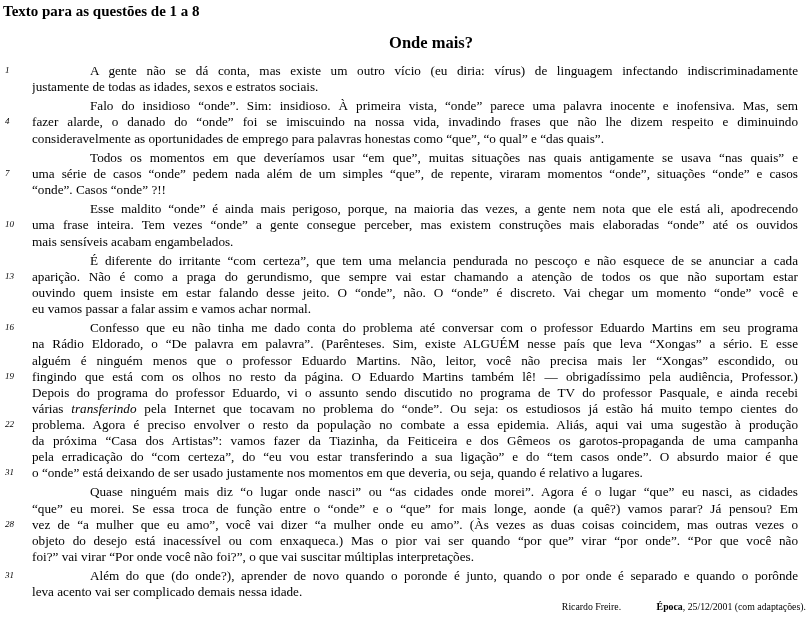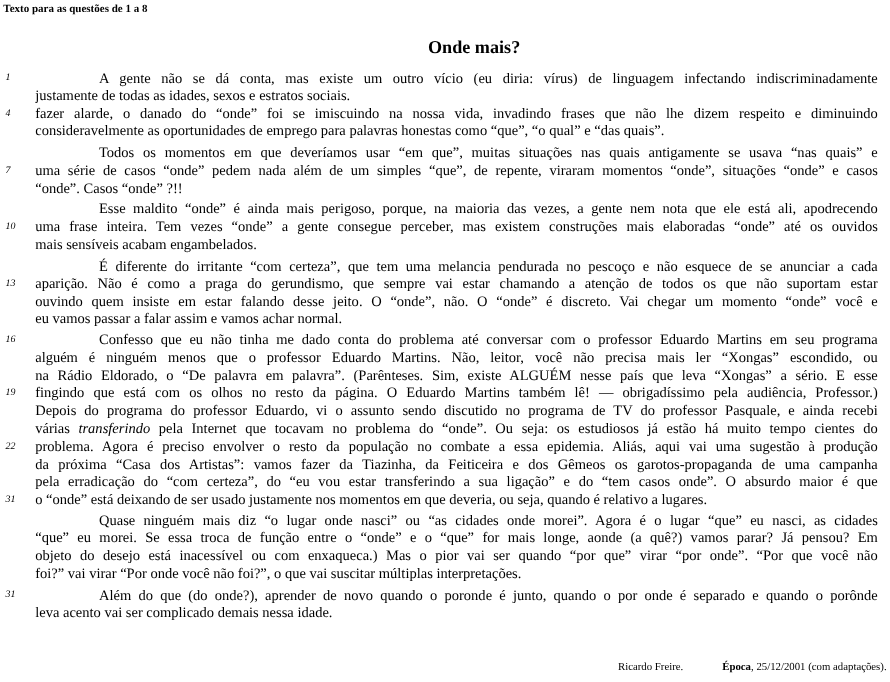--- a/index.html
+++ b/index.html
@@ -9,21 +9,21 @@
     height: 620px;
     background: #ffffff;
     color: #000000;
     font-family: "Liberation Serif", "DejaVu Serif", serif;
     overflow: hidden;
   }
   .header {
     position: absolute;
     left: 3px;
     top: 3px;
-    font-size: 10px;
+    font-size: 15px;
     font-weight: bold;
     white-space: nowrap;
   }
   .title {
     position: absolute;
     left: 48px;
     top: 33px;
     width: 766px;
     text-align: center;
     font-size: 16.5px;
@@ -81,20 +81,23 @@
   <div class="title">Onde mais?</div>
 
   <div class="body-text">
       <div class="line ind">
         <span class="lnum">1</span>
         <span class="ltext"><span>A gente não se dá conta, mas existe um outro vício (eu diria: vírus) de linguagem infectando indiscriminadamente</span></span>
       </div>
       <div class="line end">
         <span class="ltext"><span>justamente de todas as idades, sexos e estratos sociais.</span></span>
       </div>
+      <div class="line ind">
+        <span class="ltext"><span>Falo do insidioso “onde”. Sim: insidioso. À primeira vista, “onde” parece uma palavra inocente e inofensiva. Mas, sem</span></span>
+      </div>
       <div class="line">
         <span class="lnum">4</span>
         <span class="ltext"><span>fazer alarde, o danado do “onde” foi se imiscuindo na nossa vida, invadindo frases que não lhe dizem respeito e diminuindo</span></span>
       </div>
       <div class="line end">
         <span class="ltext"><span>consideravelmente as oportunidades de emprego para palavras honestas como “que”, “o qual” e “das quais”.</span></span>
       </div>
       <div class="line ind">
         <span class="ltext"><span>Todos os momentos em que deveríamos usar “em que”, muitas situações nas quais antigamente se usava “nas quais” e</span></span>
       </div>
@@ -126,24 +129,24 @@
         <span class="ltext"><span>ouvindo quem insiste em estar falando desse jeito. O “onde”, não. O “onde” é discreto. Vai chegar um momento “onde” você e</span></span>
       </div>
       <div class="line end">
         <span class="ltext"><span>eu vamos passar a falar assim e vamos achar normal.</span></span>
       </div>
       <div class="line ind">
         <span class="lnum">16</span>
         <span class="ltext"><span>Confesso que eu não tinha me dado conta do problema até conversar com o professor Eduardo Martins em seu programa</span></span>
       </div>
       <div class="line">
-        <span class="ltext"><span>alguém é ninguém menos que o professor Eduardo Martins. Não, leitor, você não precisa mais ler “Xongas” escondido, ou</span></span>
+        <span class="ltext"><span>na Rádio Eldorado, o “De palavra em palavra”. (Parênteses. Sim, existe ALGUÉM nesse país que leva “Xongas” a sério. E esse</span></span>
       </div>
       <div class="line">
-        <span class="ltext"><span>na Rádio Eldorado, o “De palavra em palavra”. (Parênteses. Sim, existe ALGUÉM nesse país que leva “Xongas” a sério. E esse</span></span>
+        <span class="ltext"><span>alguém é ninguém menos que o professor Eduardo Martins. Não, leitor, você não precisa mais ler “Xongas” escondido, ou</span></span>
       </div>
       <div class="line">
         <span class="lnum">19</span>
         <span class="ltext"><span>fingindo que está com os olhos no resto da página. O Eduardo Martins também lê! — obrigadíssimo pela audiência, Professor.)</span></span>
       </div>
       <div class="line">
         <span class="ltext"><span>Depois do programa do professor Eduardo, vi o assunto sendo discutido no programa de TV do professor Pasquale, e ainda recebi</span></span>
       </div>
       <div class="line">
         <span class="ltext"><span>várias </span><span class="italic">transferindo</span><span> pela Internet que tocavam no problema do “onde”. Ou seja: os estudiosos já estão há muito tempo cientes do</span></span>
@@ -162,20 +165,24 @@
         <span class="lnum">31</span>
         <span class="ltext"><span>o “onde” está deixando de ser usado justamente nos momentos em que deveria, ou seja, quando é relativo a lugares.</span></span>
       </div>
       <div class="line ind">
         <span class="ltext"><span>Quase ninguém mais diz “o lugar onde nasci” ou “as cidades onde morei”. Agora é o lugar “que” eu nasci, as cidades</span></span>
       </div>
       <div class="line">
         <span class="ltext"><span>“que” eu morei. Se essa troca de função entre o “onde” e o “que” for mais longe, aonde (a quê?) vamos parar? Já pensou? Em</span></span>
       </div>
       <div class="line">
+        <span class="lnum">28</span>
+        <span class="ltext"><span>vez de “a mulher que eu amo”, você vai dizer “a mulher onde eu amo”. (Às vezes as duas coisas coincidem, mas outras vezes o</span></span>
+      </div>
+      <div class="line">
         <span class="ltext"><span>objeto do desejo está inacessível ou com enxaqueca.) Mas o pior vai ser quando “por que” virar “por onde”. “Por que você não</span></span>
       </div>
       <div class="line end">
         <span class="ltext"><span>foi?” vai virar “Por onde você não foi?”, o que vai suscitar múltiplas interpretações.</span></span>
       </div>
       <div class="line ind">
         <span class="lnum">31</span>
         <span class="ltext"><span>Além do que (do onde?), aprender de novo quando o poronde é junto, quando o por onde é separado e quando o porônde</span></span>
       </div>
       <div class="line end">

